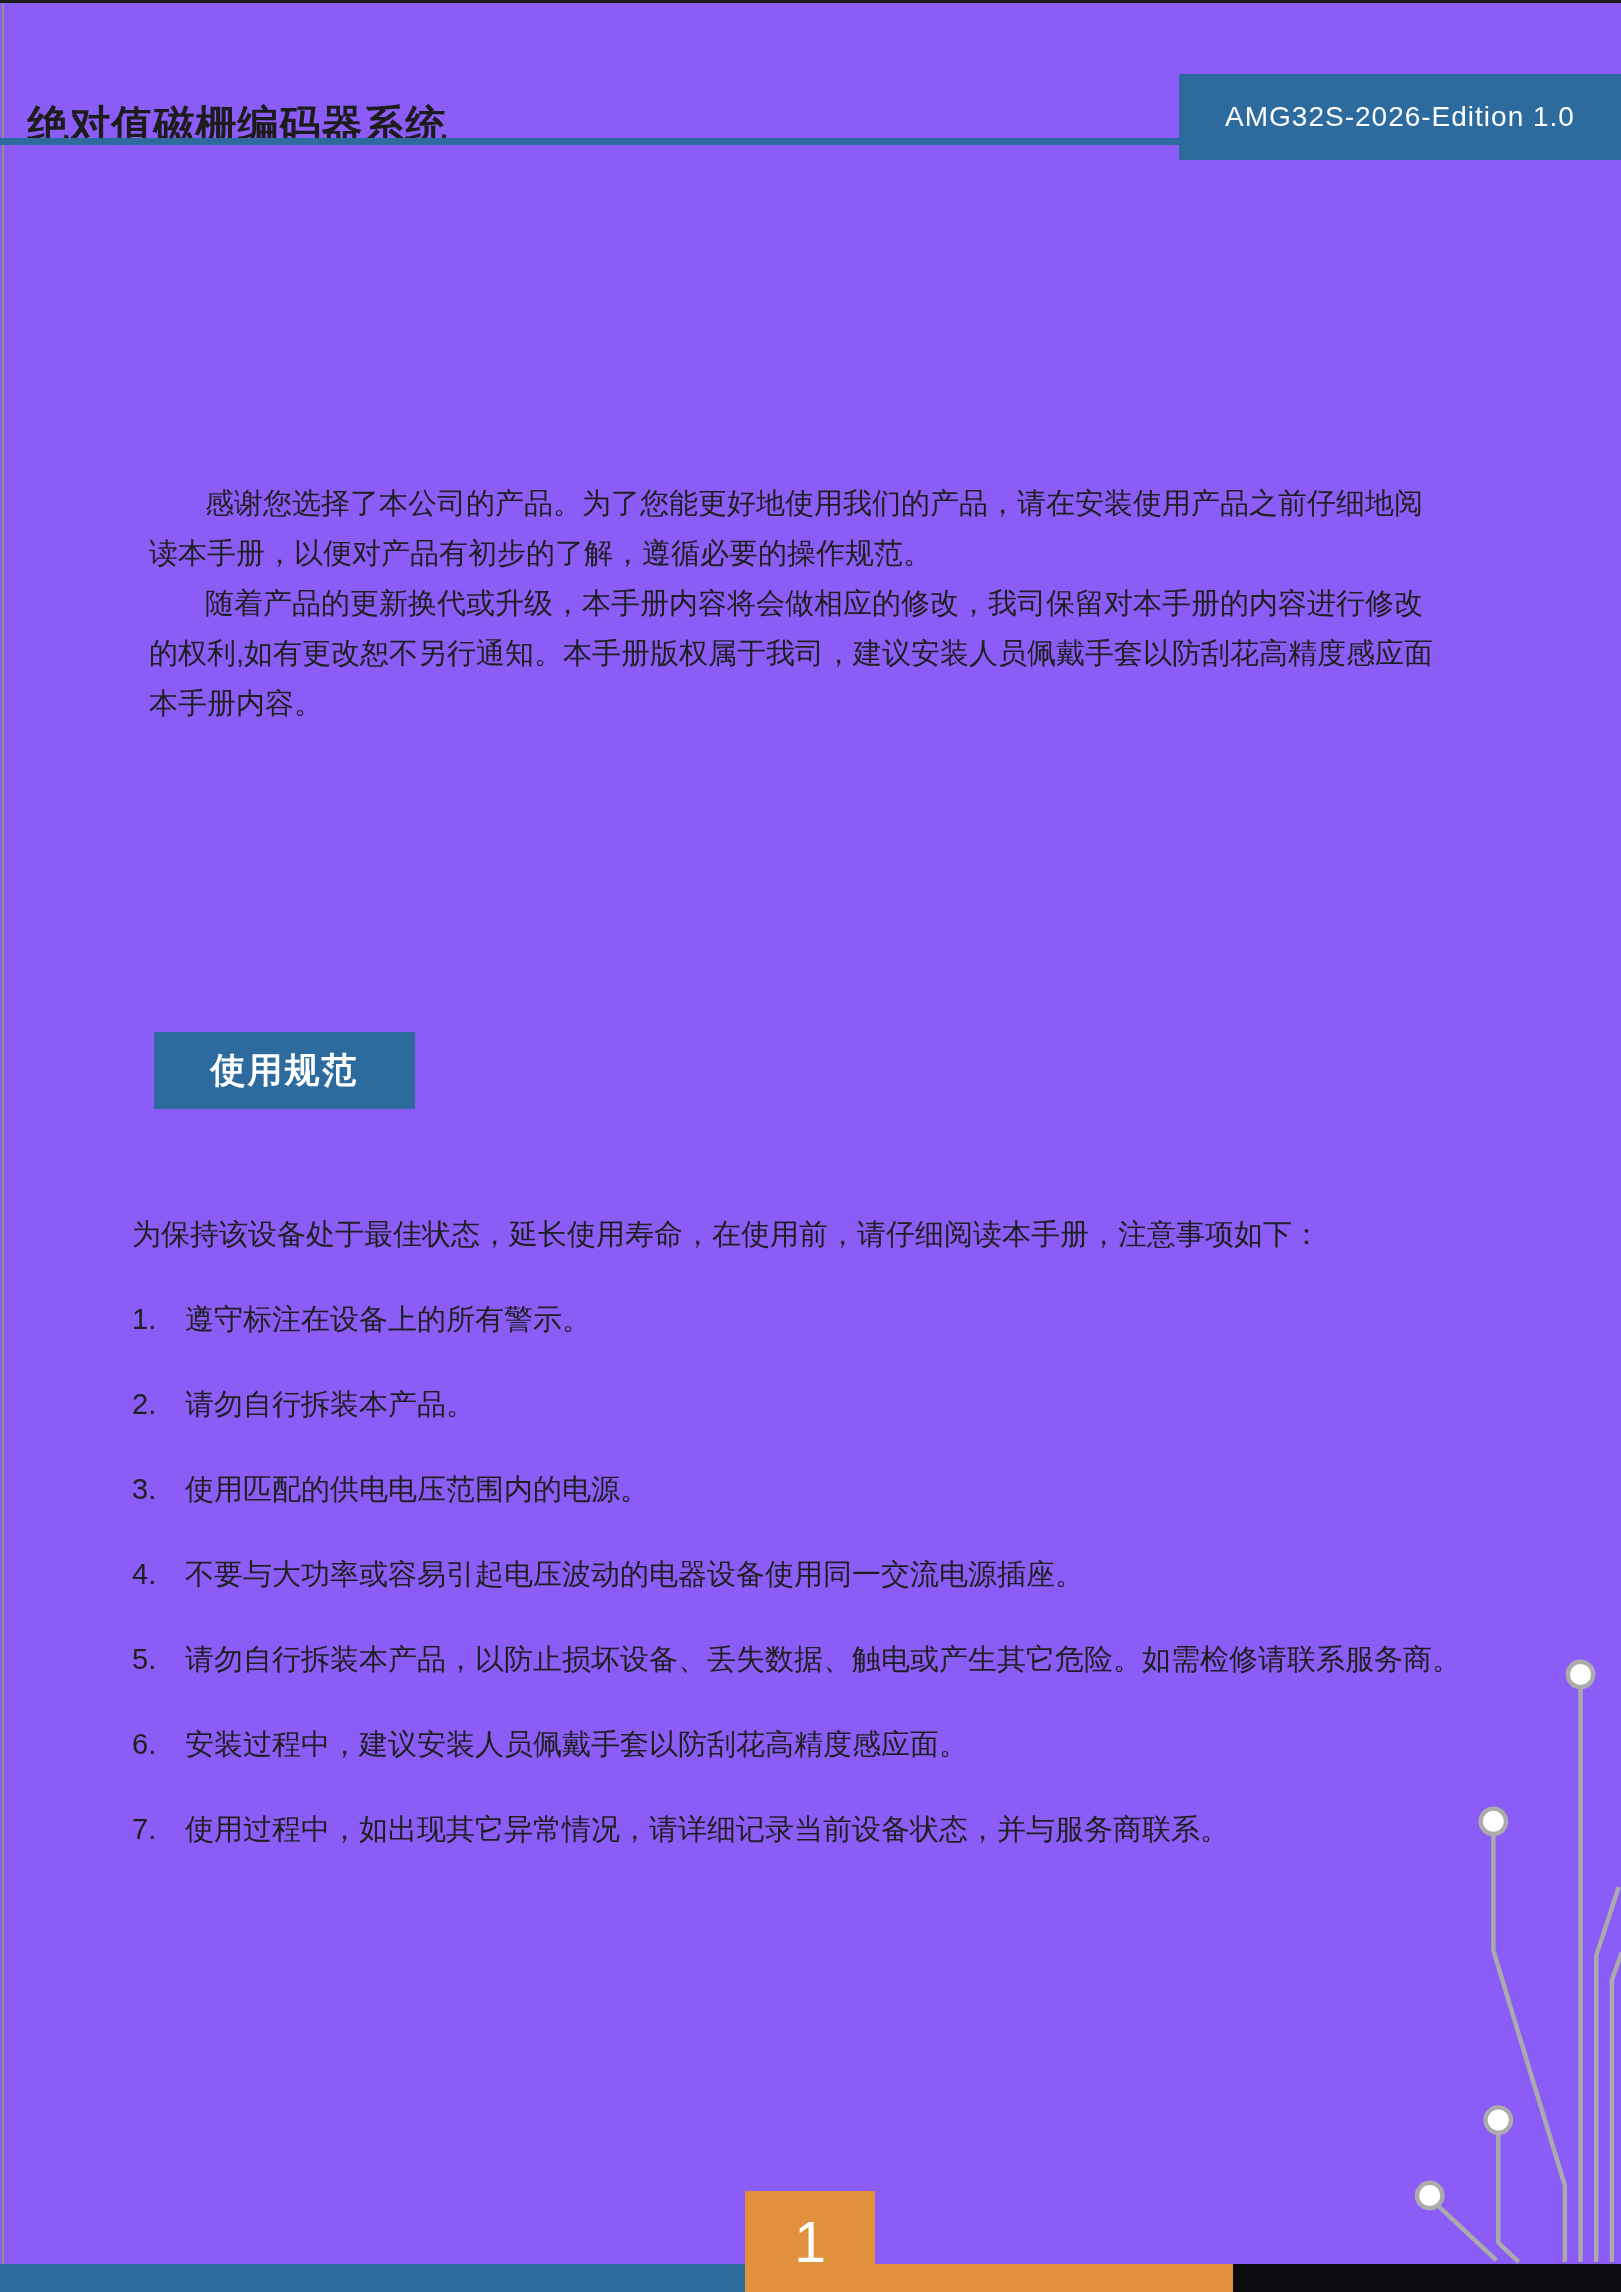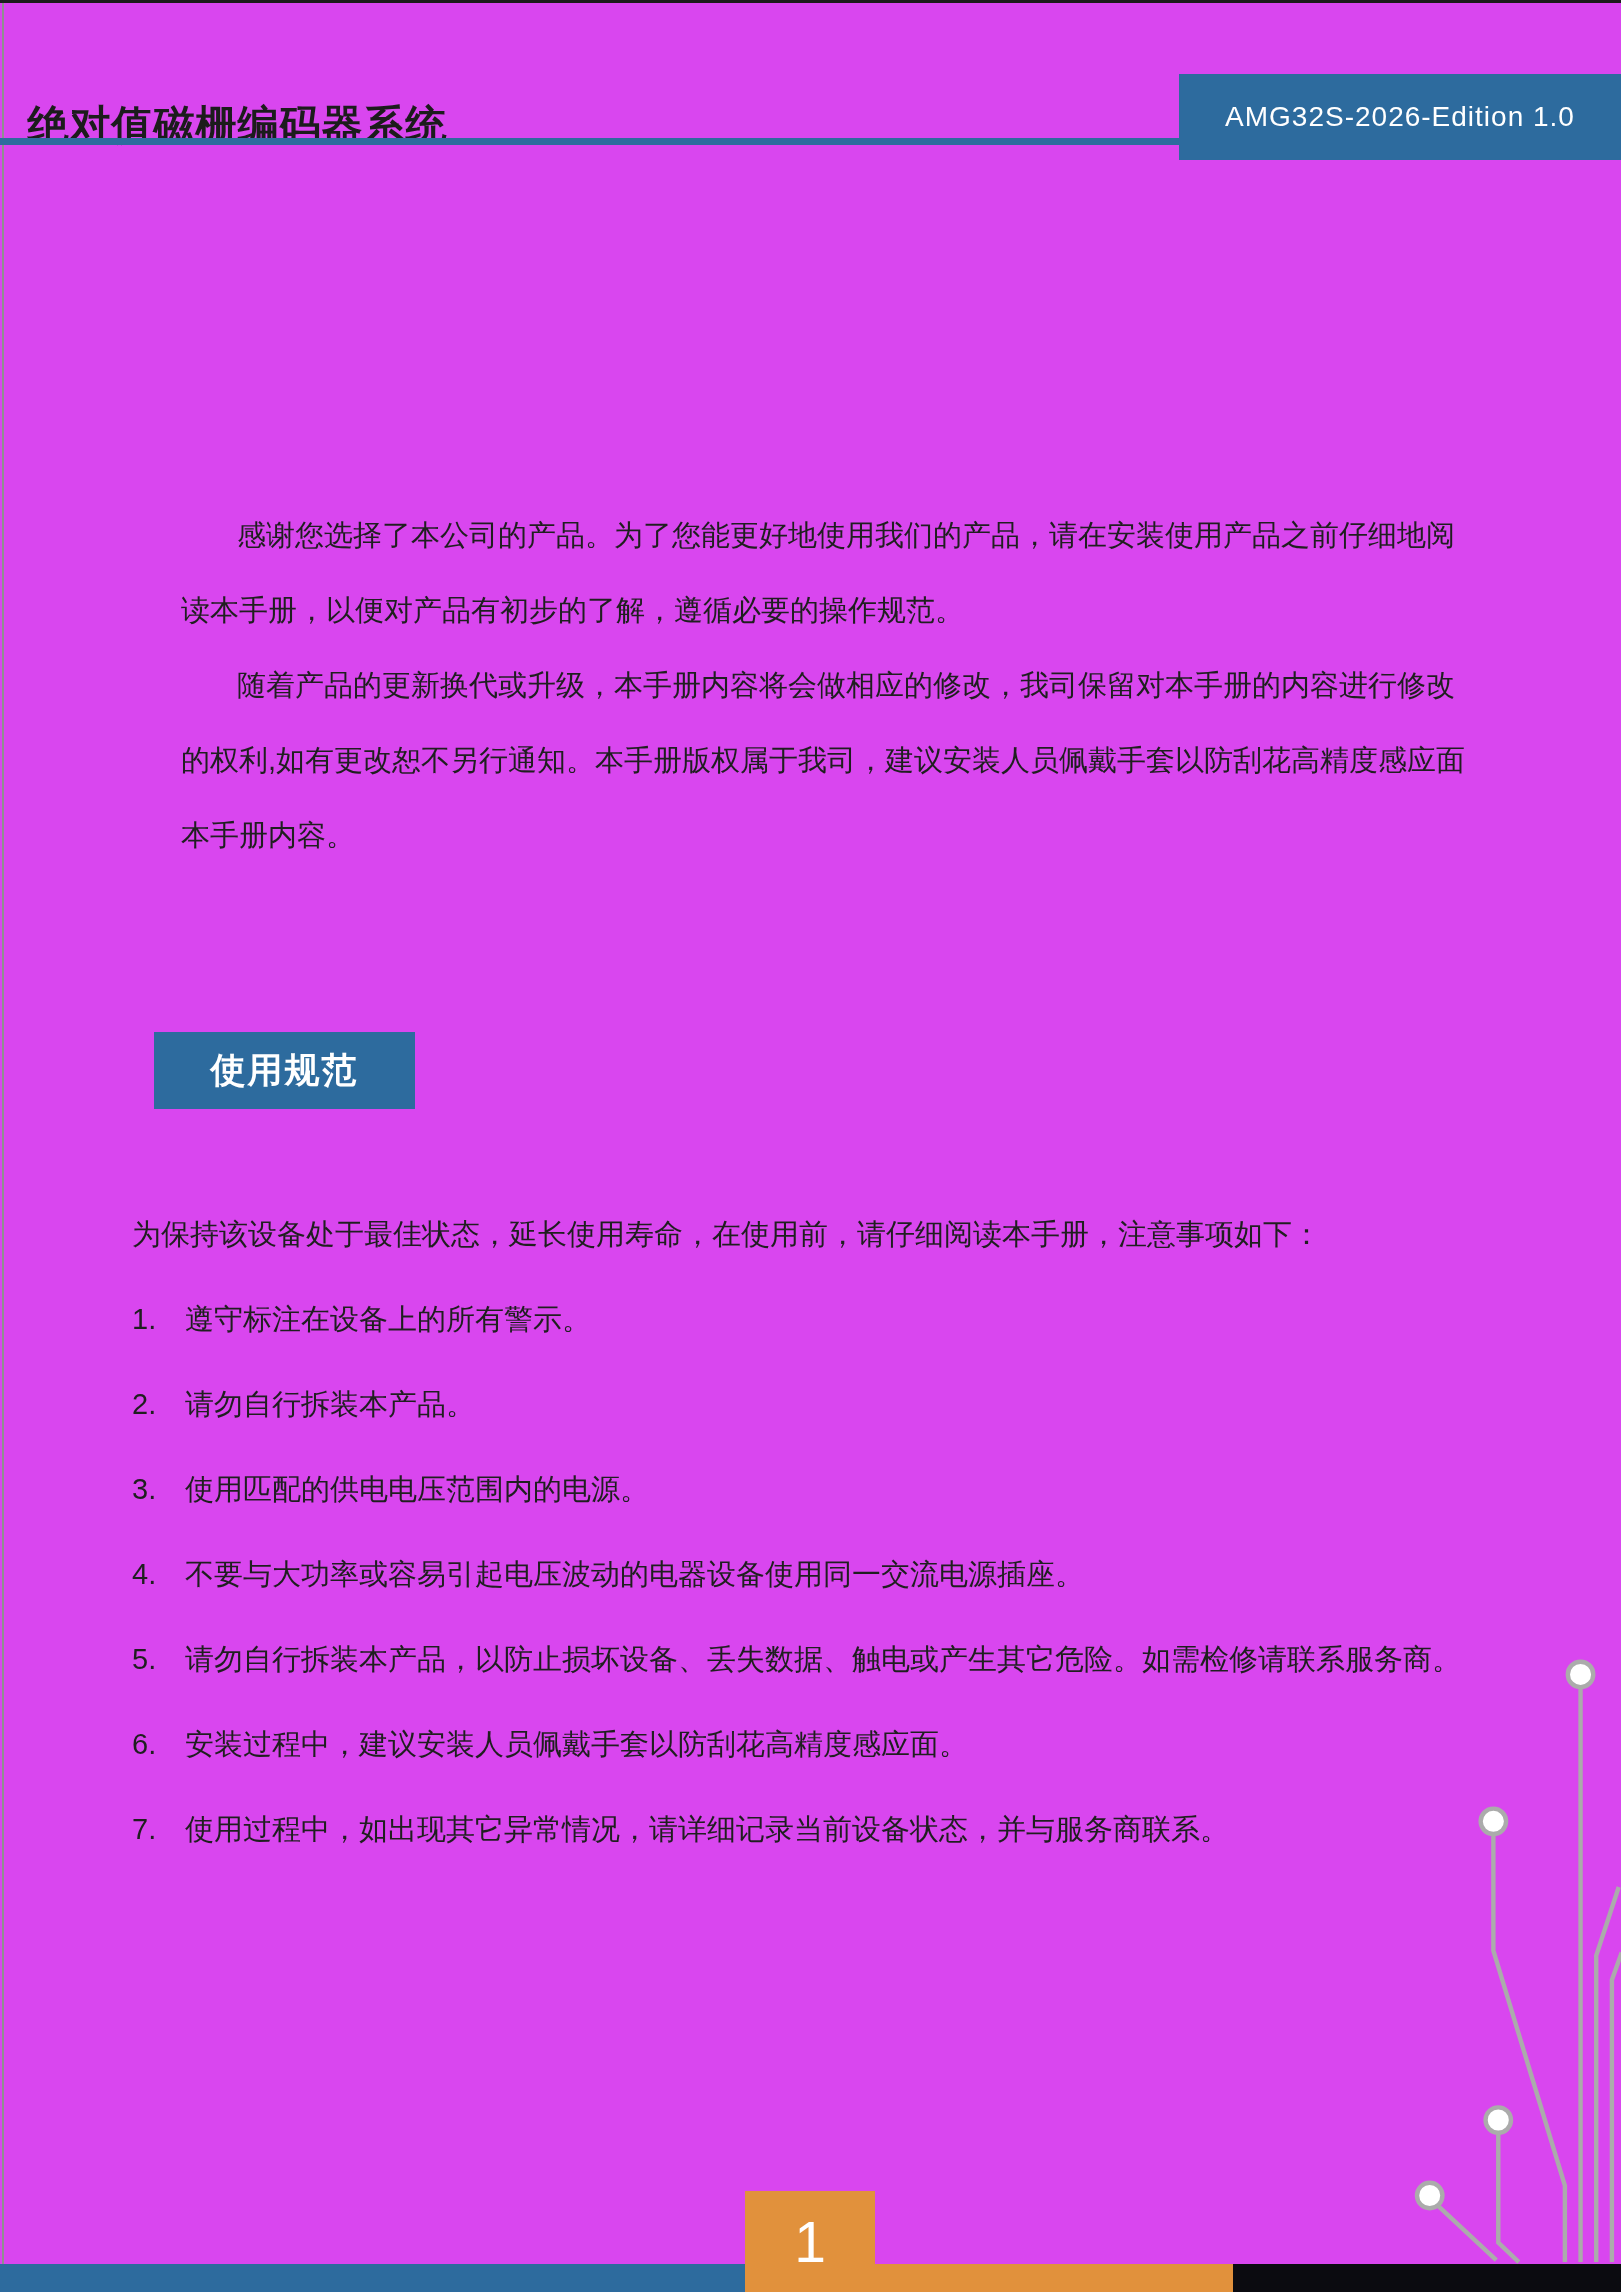--- a/index.html
+++ b/index.html
@@ -1,19 +1,19 @@
 <!DOCTYPE html>
 <html><head>
 <meta charset="utf-8">
 <style>
   html,body{margin:0;padding:0;background:#e8e8e8;}
   .page{
     position:relative;
     width:1621px;height:2293px;
-    background:#d946ef;
+    background:#8b5cf6;
     overflow:hidden;
     font-family:"Liberation Sans","DejaVu Sans",sans-serif;
     color:#1f1f1f;
   }
   
   .top-line{position:absolute;left:0;top:0;width:100%;height:2.9px;background:#1b1b1b;}
   .left-line{position:absolute;left:2px;top:2.9px;width:2px;height:2290px;background:#8f8f8f;}
 
   
   .page-title{
@@ -33,22 +33,22 @@
   .section-box{
     position:absolute;background:#2d6b9e;color:#ffffff;
     display:flex;align-items:center;justify-content:center;
     font-size:35px;font-weight:700;letter-spacing:2px;white-space:nowrap;
   }
   .box-preface{left:152px;top:330px;width:296px;height:81px;}
   .box-usage{left:154px;top:1032px;width:261px;height:77px;}
 
   
   .preface-body{
-    position:absolute;left:149px;top:498px;width:1364px;
-    font-size:29px;line-height:75px;margin-left:32px;
+    position:absolute;left:149px;top:478px;width:1364px;
+    font-size:29px;line-height:50px;
   }
   .para{margin:0;text-indent:56px;white-space:pre-line;}
 
   .usage-body{
     position:absolute;left:132px;top:1192px;width:1372px;
     font-size:29px;line-height:85px;
   }
   .usage-intro{margin:0;}
   .rule-list{margin:0;padding:0;list-style:none;}
   .rule-item{display:flex;}

